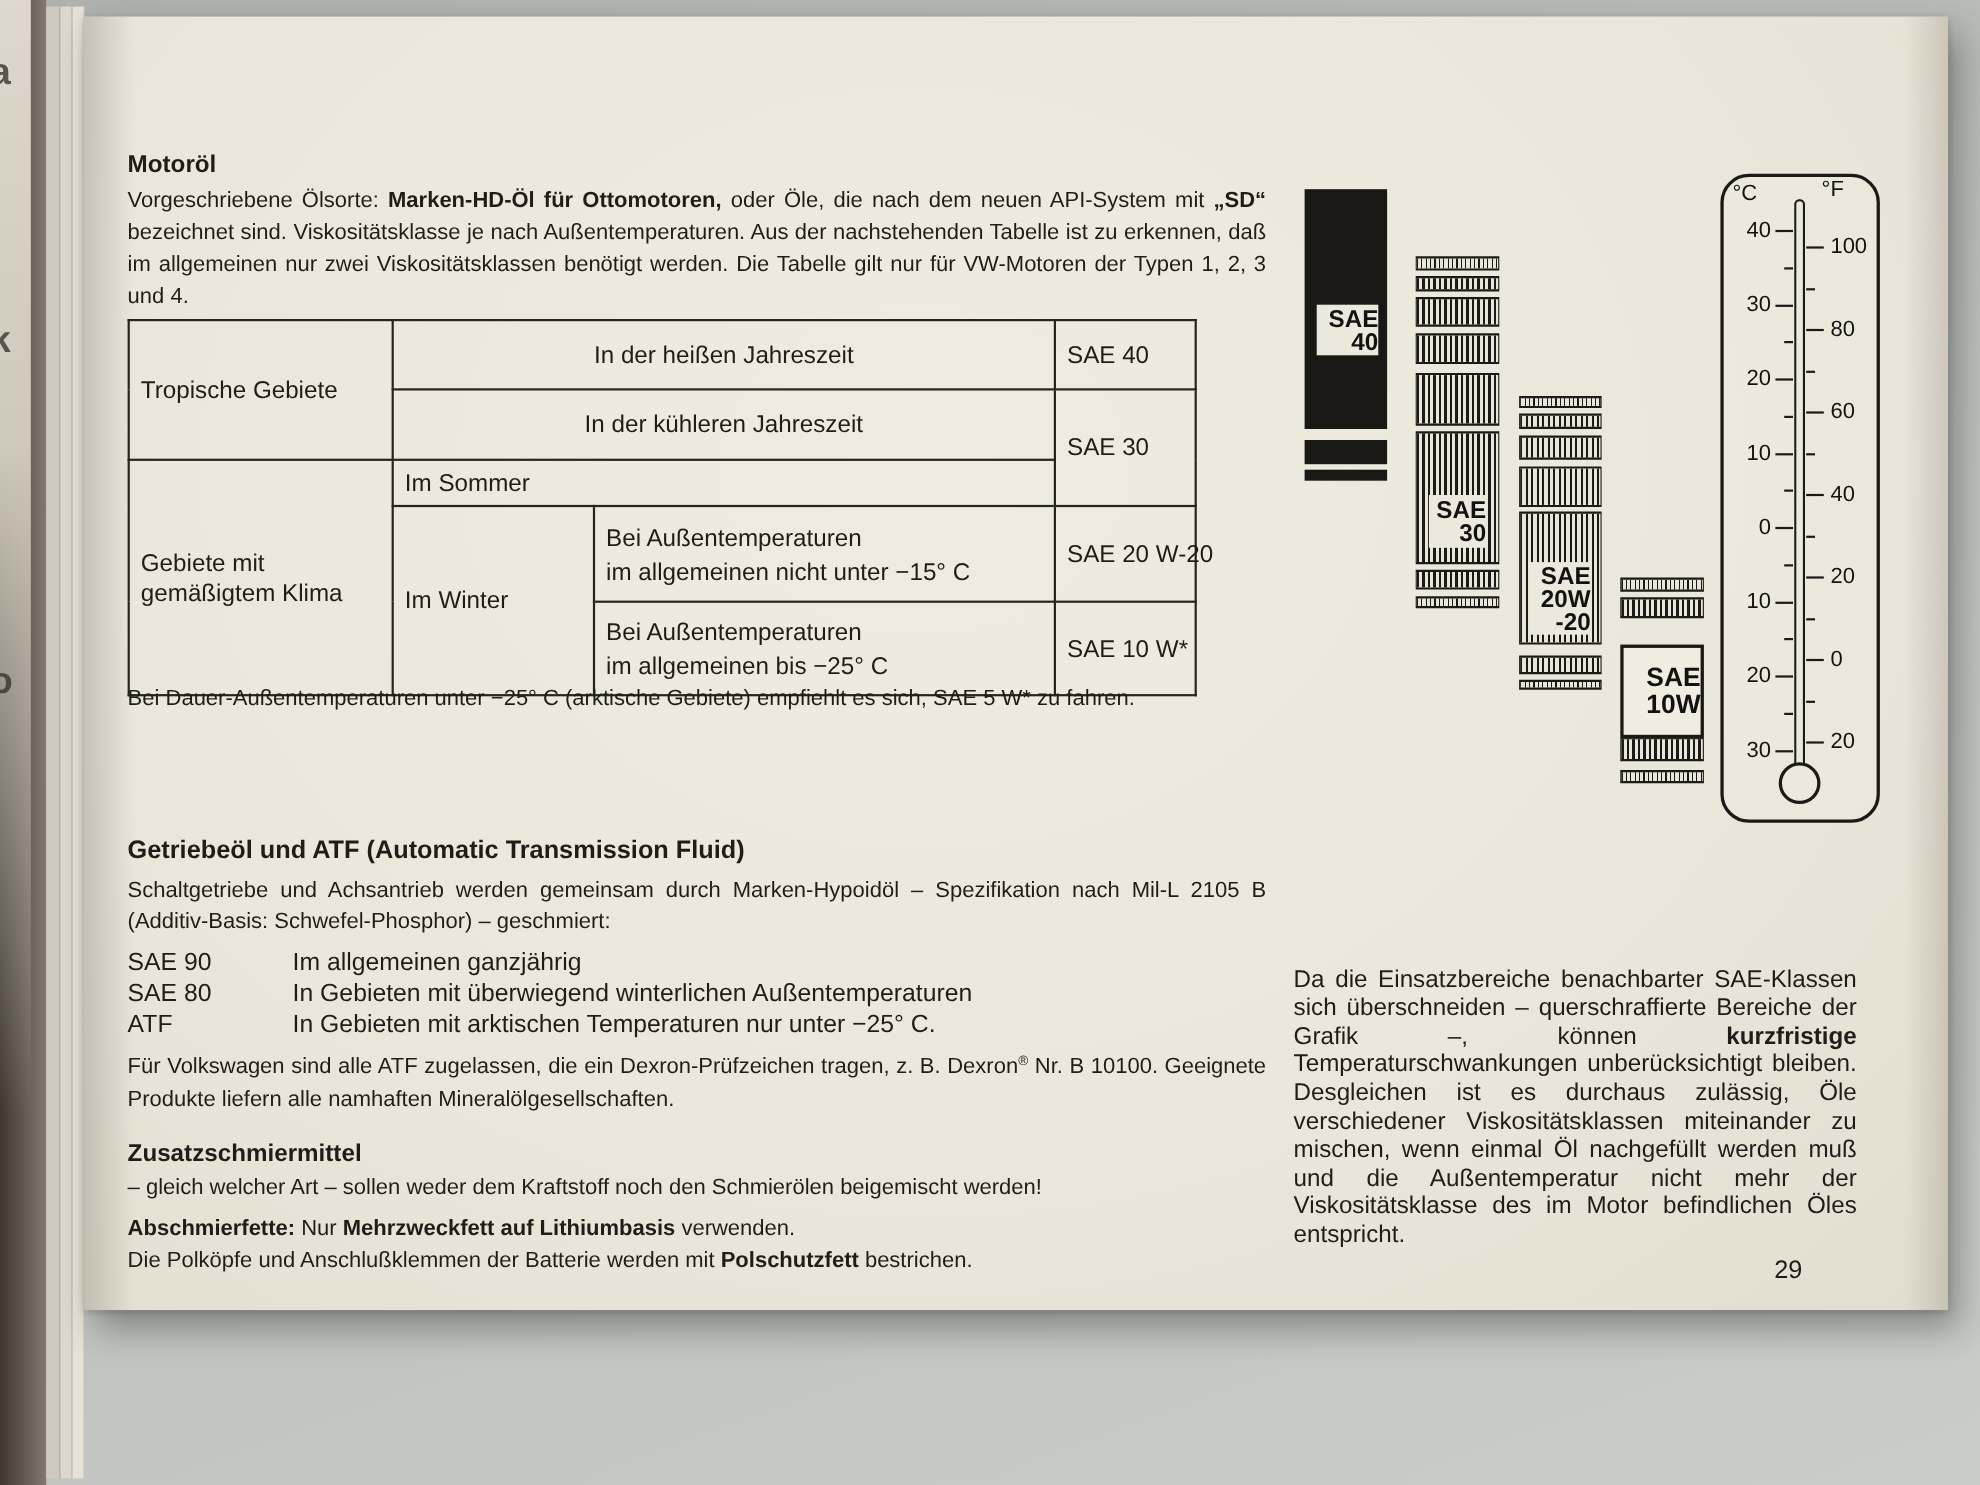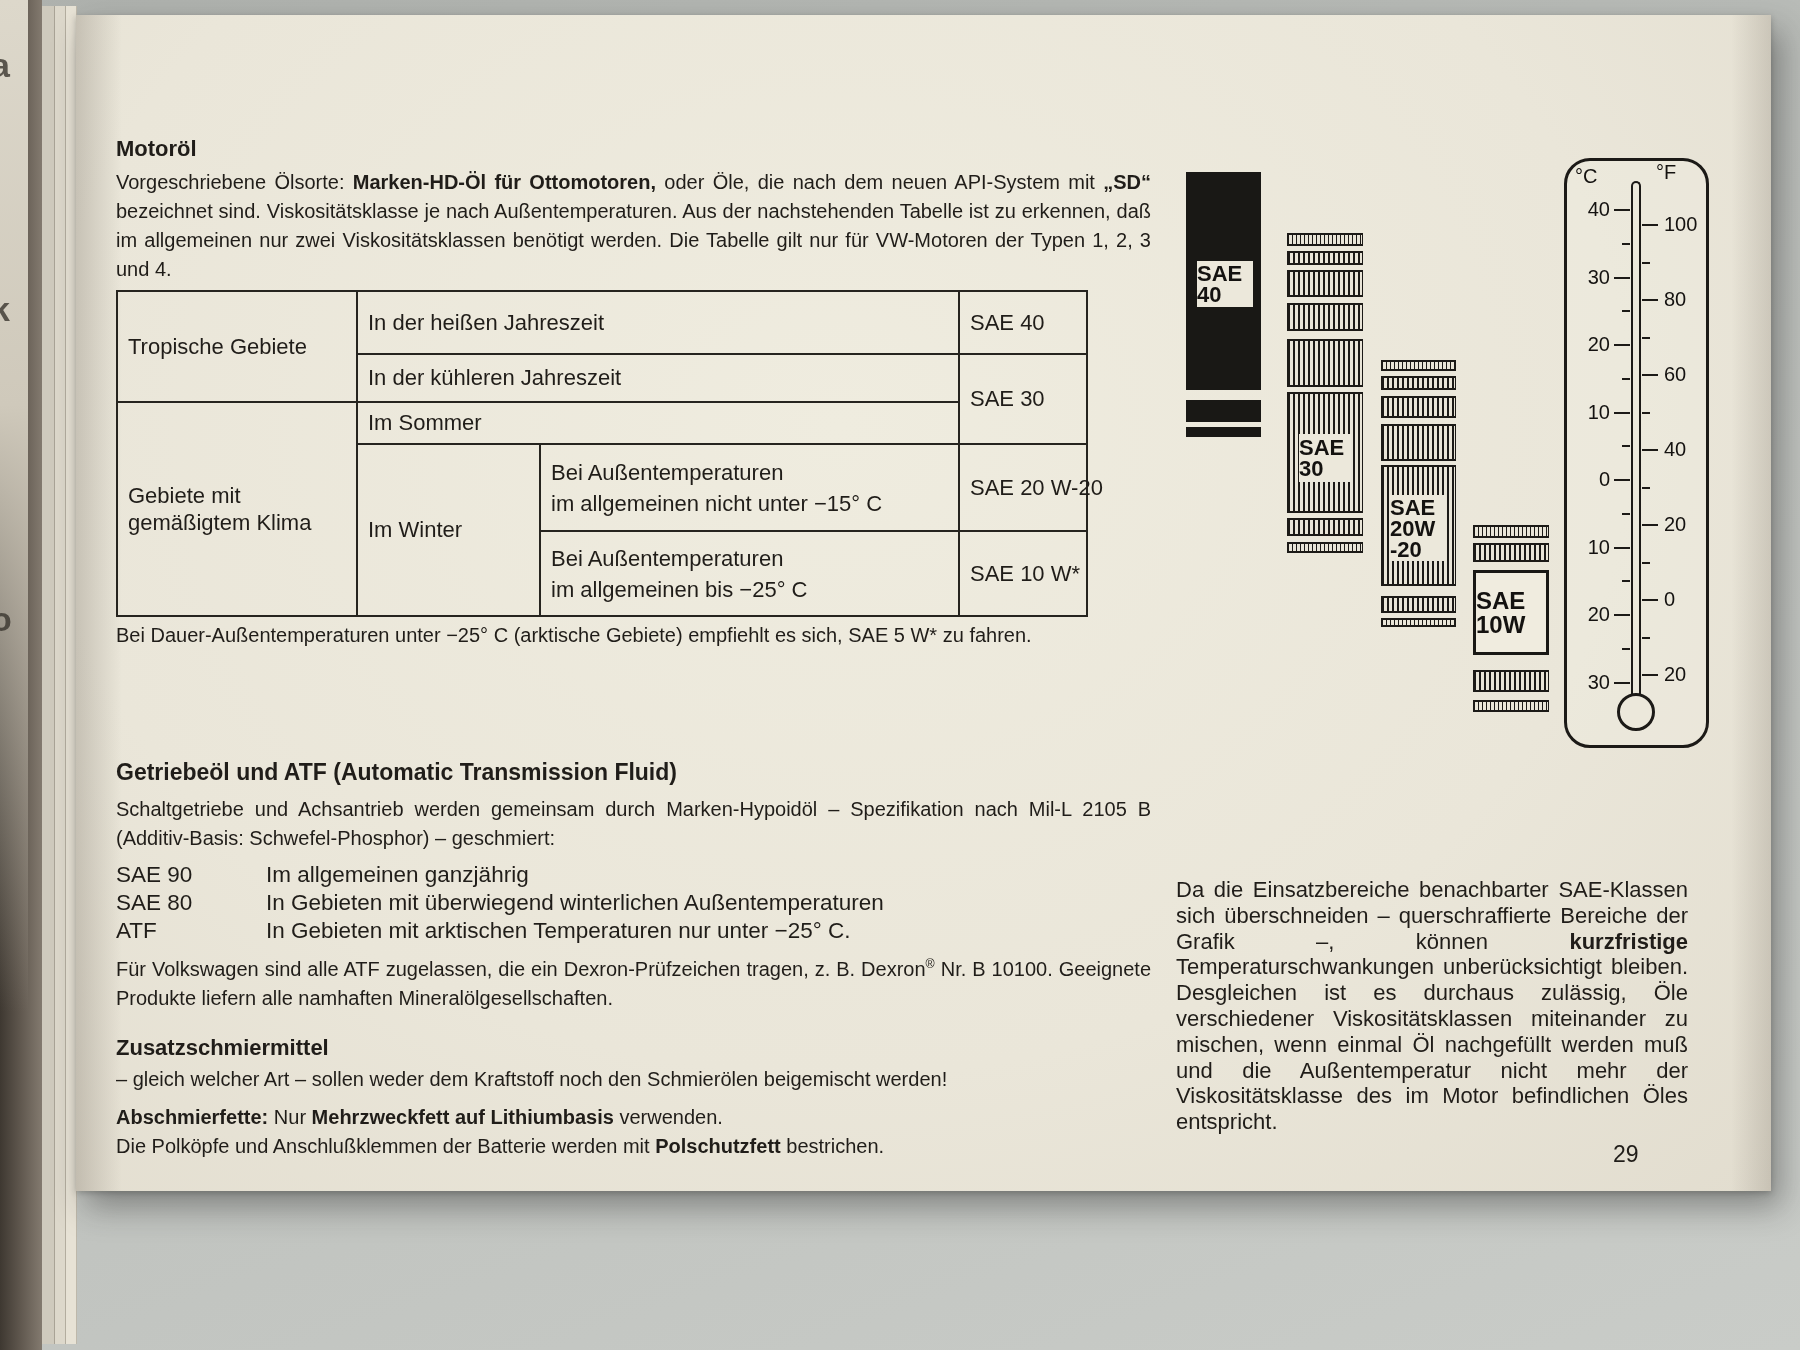--- a/index.html
+++ b/index.html
@@ -36,41 +36,41 @@
   p{margin:0;}
   .just{text-align:justify;}
   .body-text{font-size:20px;line-height:29px;}
   .small-text{font-size:18px;line-height:23px;}
   sup{font-size:.62em;}
 
   
   table.visc{border-collapse:collapse;table-layout:fixed;width:970px;font-size:22px;}
   table.visc td{border:2px solid #26241f;vertical-align:middle;padding:0 10px;}
   td.c1{padding-left:14px;line-height:27px;}
-  td.ctr{text-align:left;}
+  td.ctr{text-align:center;}
   td.lft{padding-left:18px;}
   td.desc{padding-left:24px;line-height:31px;}
   td.sae{padding-left:13px;white-space:nowrap;}
 
   .def-row{line-height:28px;font-size:22.5px;white-space:nowrap;}
   .def-row .term{display:inline-block;width:150px;}
 
   .pagenum{font-size:23px;}
 
   
   #figure{position:absolute;inset:0;pointer-events:none;}
   .seg{position:absolute;box-sizing:border-box;}
   .seg.solid{background:#191815;}
   .seg.hatch{background:repeating-linear-gradient(90deg,#1c1a17 0 2px,#e9e5d8 2px 5px);
     border:1px solid #1c1a17;border-top-width:2px;border-bottom-width:2px;}
   .seg.fine{background:repeating-linear-gradient(90deg,#1c1a17 0 1px,#e9e5d8 1px 4px);
     border:1px solid #1c1a17;border-top-width:2px;border-bottom-width:2px;}
   .bar-label{position:absolute;box-sizing:border-box;background:#ece8db;color:#141210;
     font-weight:bold;font-size:22px;line-height:21px;display:flex;flex-direction:column;
-    align-items:flex-start;justify-content:center;text-align:center;}
+    align-items:flex-end;justify-content:center;text-align:center;margin-top:16px;}
   .bar-label.outlined{border:3px solid #191815;background:#f0ecdf;font-size:24px;line-height:24px;}
   .thermo-outline{position:absolute;box-sizing:border-box;border:3px solid #1c1a17;border-radius:26px;
     background:rgba(240,237,226,.35);}
   .t-header{position:absolute;font-size:20px;color:#141210;}
   .t-tick{position:absolute;height:2px;background:#1c1a17;}
   .t-lbl{position:absolute;font-size:20px;color:#141210;}
   .t-lbl.c{width:40px;text-align:right;}
   .tube{position:absolute;box-sizing:border-box;border-left:2px solid #1c1a17;border-right:2px solid #1c1a17;
     border-top:2px solid #1c1a17;border-radius:5px 5px 0 0;}
   .bulb{position:absolute;box-sizing:border-box;border:3px solid #1c1a17;border-radius:50%;background:#ece8db;}
@@ -104,21 +104,21 @@
           <col style="width:183px">
           <col style="width:419px">
           <col style="width:128px">
         </colgroup>
       <tbody>
           <tr style="height:63px">
         <td class="c1" rowspan="2">Tropische Gebiete</td>
         <td class="ctr" colspan="2">In der heißen Jahreszeit</td>
         <td class="sae">SAE 40</td>
       </tr>
-      <tr style="height:48px">
+      <tr style="height:64px">
         <td class="ctr" colspan="2">In der kühleren Jahreszeit</td>
         <td class="sae" rowspan="2">SAE 30</td>
       </tr>
       <tr style="height:42px">
         <td class="c1" rowspan="3">Gebiete mit gemäßigtem Klima</td>
         <td class="lft" colspan="2">Im Sommer</td>
       </tr>
       <tr style="height:87px">
         <td class="lft" rowspan="2">Im Winter</td>
         <td class="desc">

